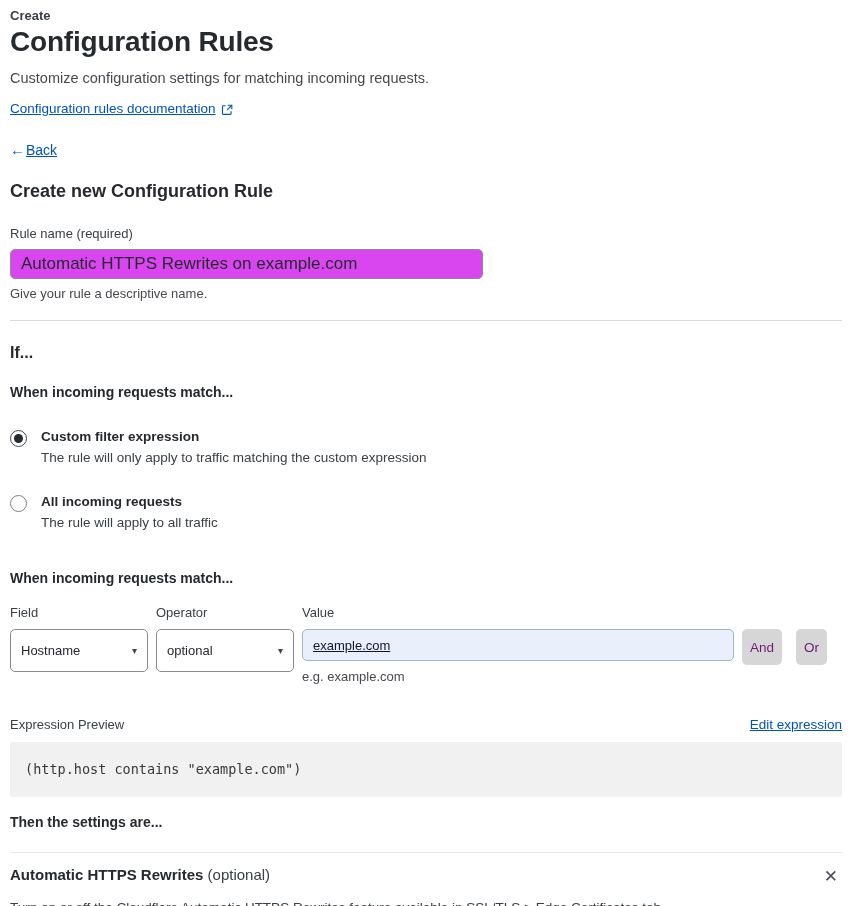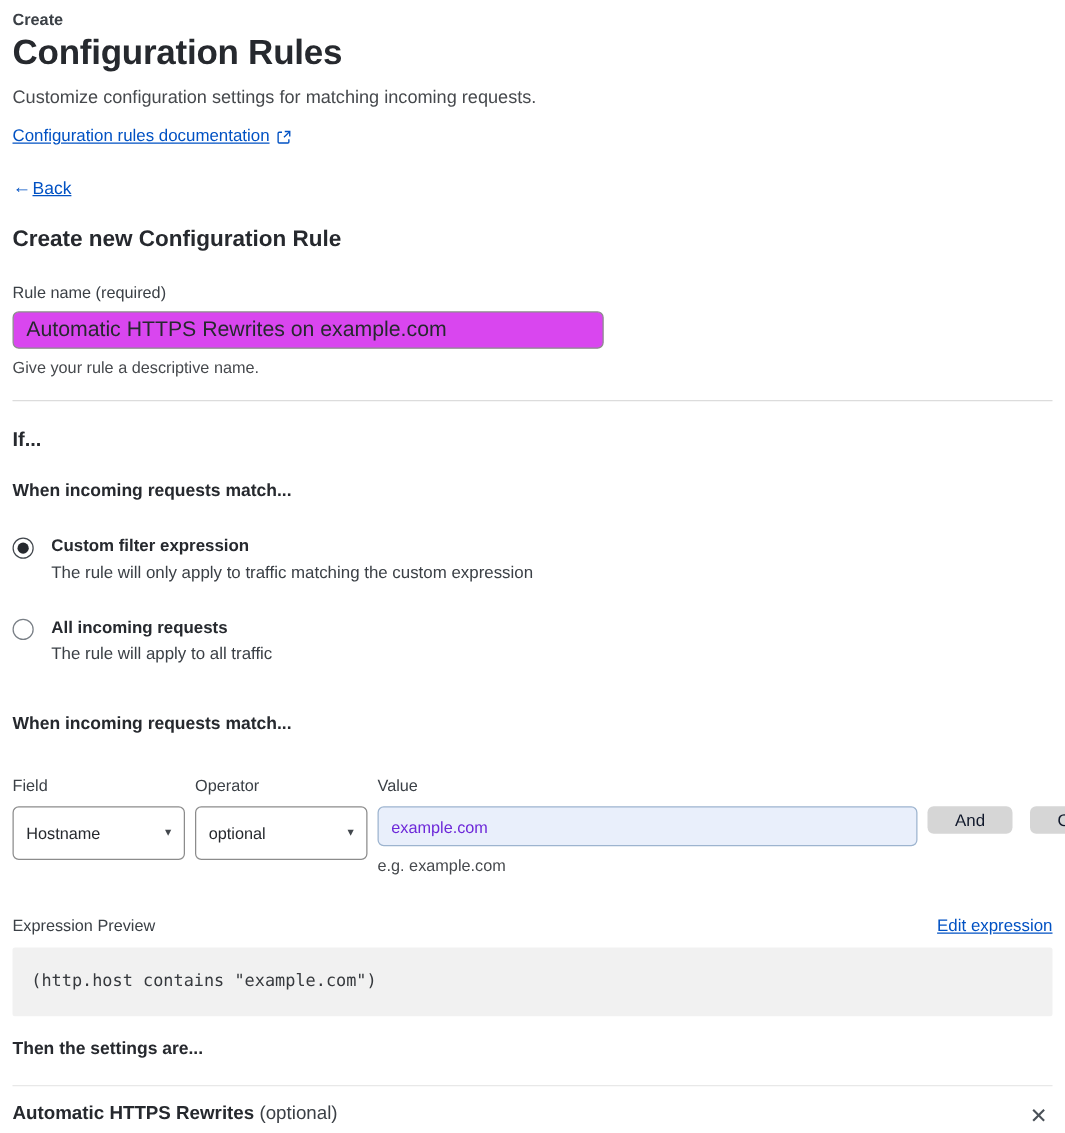--- a/index.html
+++ b/index.html
@@ -46,39 +46,39 @@
     display: flex; align-items: center; justify-content: center;
   }
   .radio-outer.selected { border-color: #42474d; }
   .radio-dot { width: 9px; height: 9px; border-radius: 50%; background: #26292e; display: none; }
   .radio-outer.selected .radio-dot { display: block; }
   .radio-label { font-size: 13.5px; font-weight: 700; color: #26292e; }
   .radio-desc { font-size: 13.5px; color: #3b4046; margin-top: 6px; }
 
   
   .builder-heading { font-size: 14px; font-weight: 700; margin-top: 40px; }
-  .builder-row { display: flex; align-items: flex-start; margin-top: 35px; }
+  .builder-row { display: flex; align-items: flex-start; margin-top: 19px; }
   .builder-col { display: flex; flex-direction: column; }
   .col-label { font-size: 13px; color: #3b4046; margin-bottom: 9px; }
   .select-box {
     width: 138px; height: 43px; border: 1px solid #8c8c8c; border-radius: 5px;
     background: #fff; display: flex; align-items: center; justify-content: space-between;
     padding: 0 10px; font-size: 13px; color: #26292e; cursor: pointer;
   }
   .select-box .chev { font-size: 10px; color: #42474d; }
   .gap8 { width: 8px; flex: 0 0 auto; }
   .value-input {
     width: 432px; height: 32px; border: 1px solid #9db4cf; border-radius: 5px;
-    background: #e9effb; padding: 0 10px; font-size: 13px; color: #6d28d9;
-    font-family: "Liberation Sans", "DejaVu Sans", sans-serif; outline: none;
+    background: #e9effb; padding: 0 10px; font-size: 13px; color: #0f172a;
+    font-family: "Liberation Sans", "DejaVu Sans", sans-serif; outline: none; text-decoration: underline;
   }
   .value-input::selection { background: #c3d6f2; }
   .and-or-btn {
-    height: 22px; border: none; border-radius: 5px; background: #d6d6d6;
-    font-size: 13.5px; color: #0f172a; cursor: pointer; padding: 0 22px;
+    height: 36px; border: none; border-radius: 5px; background: #d6d6d6;
+    font-size: 13.5px; color: #701a75; cursor: pointer; padding: 0 8px;
     font-family: "Liberation Sans", "DejaVu Sans", sans-serif;
   }
   .btn-gap { width: 14px; flex: 0 0 auto; }
   .eg-text { font-size: 13px; color: #46494d; margin-top: 8px; }
 
   
   .preview-row { display: flex; justify-content: space-between; align-items: flex-end; margin-top: 33px; }
   .preview-label { font-size: 13px; color: #3b4046; }
   .edit-link { font-size: 13.5px; }
   .code-block {

